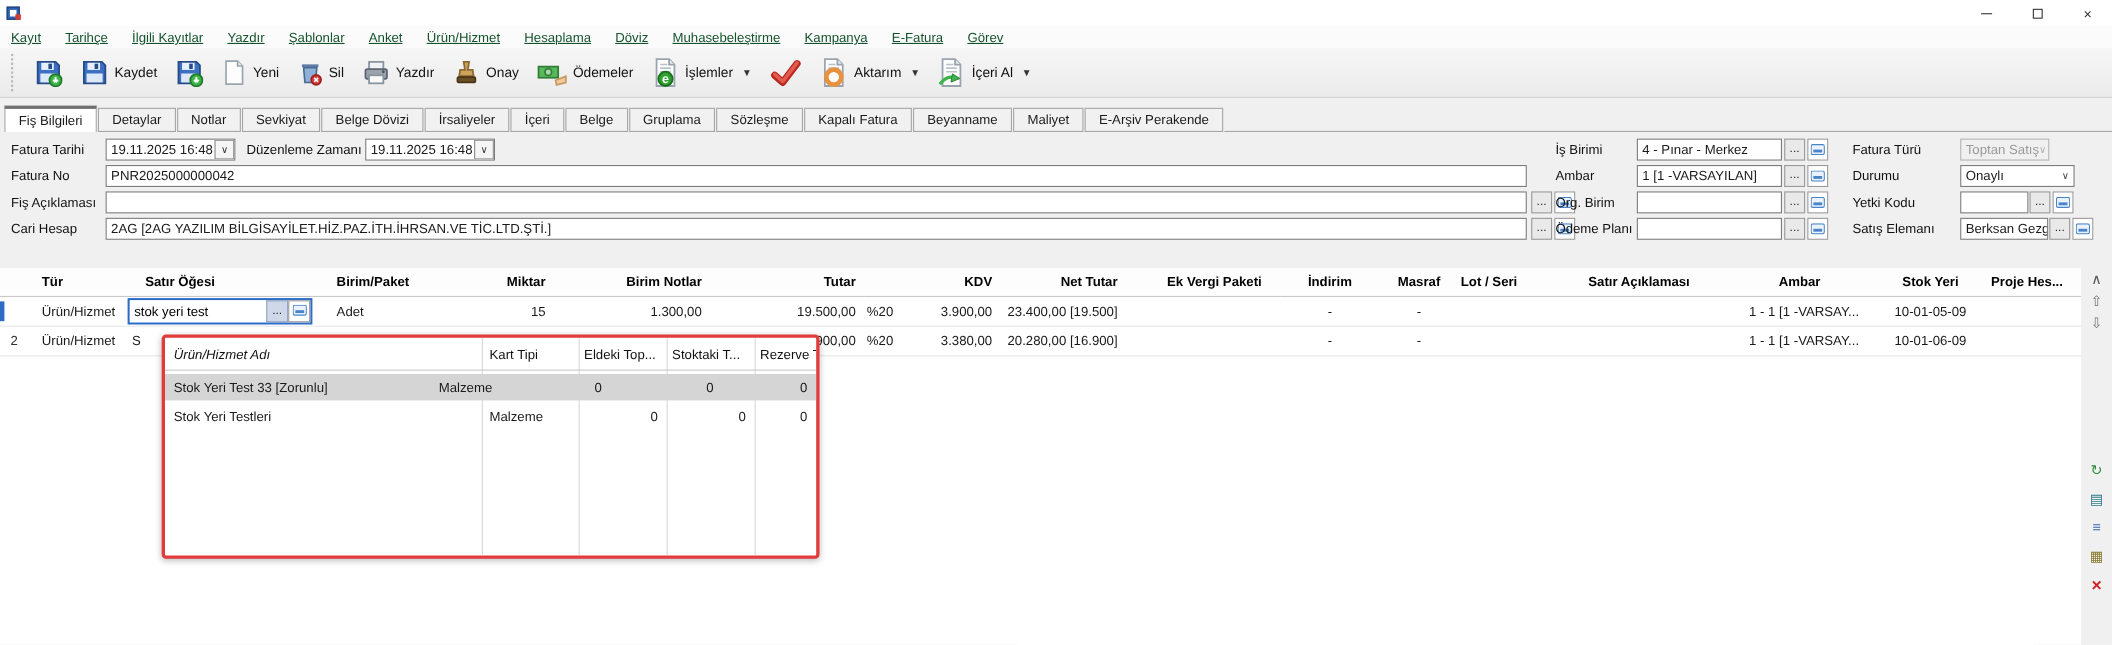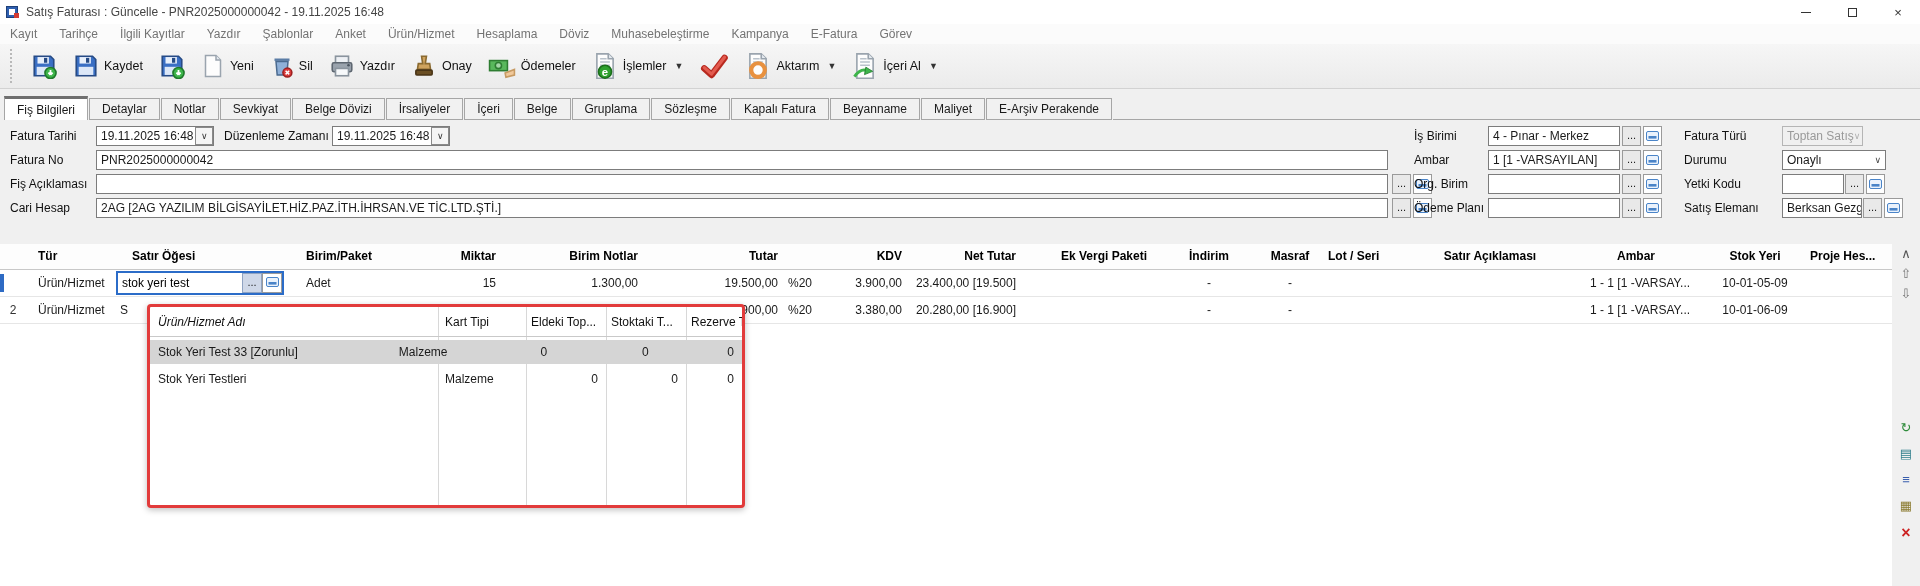--- a/index.html
+++ b/index.html
@@ -12,21 +12,21 @@
   .app-icon .sq1 { position:absolute; left:0; top:1px; width:12px; height:12px; background:#2e5fb0; border:1px solid #1d3f78; }
   .app-icon .sq2 { position:absolute; left:3px; top:4px; width:6px; height:6px; background:#fff; }
   .app-icon .sq3 { position:absolute; left:8px; top:8px; width:5px; height:5px; background:#d23b33; }
   .title-text { color:#444; font-size:12px; }
   .win-controls { position:absolute; right:14px; top:0; height:24px; display:flex; align-items:center; gap:30px; }
   .win-btn { width:16px; height:16px; display:flex; align-items:center; justify-content:center; color:#333; font-size:13px; cursor:default; }
   .min-glyph { width:10px; height:0; border-bottom:1px solid #333; display:inline-block; }
   .max-glyph { width:9px; height:9px; border:1px solid #333; display:inline-block; }
   .menubar { position:absolute; left:0; top:24px; width:1920px; height:20px;
     background:#fbfbfb; display:flex; align-items:center; padding-left:10px; gap:22px; }
-  .menu-item { color:#737373; white-space:nowrap; cursor:default; }
+  .menu-item { color:#14532d; white-space:nowrap; cursor:default;text-decoration:underline; }
   .toolbar { position:absolute; left:0; top:44px; width:1920px; height:45px;
     background:linear-gradient(#f6f6f6,#ebebeb); border-bottom:1px solid #d2d2d2;
     display:flex; align-items:center; padding-left:10px; }
   .tb-grip { width:5px; height:34px; border-left:2px dotted #b9b9b9; margin-right:8px; }
   .tb-btn { display:flex; align-items:center; gap:5px; padding:4px 8px; white-space:nowrap; cursor:default; }
   .tb-btn svg { display:block; }
   .tb-label { font-size:12.5px; color:#111; }
   .tb-caret { font-size:9px; color:#333; margin-left:3px; }
   .tabsbar { position:absolute; left:0; top:96px; width:1920px; height:24px; display:flex; align-items:flex-end; padding-left:4px; }
   .tab { height:22px; padding:0 12px; background:#f1f1f1; border:1px solid #a6a6a6; border-bottom:1px solid #a6a6a6;
@@ -82,21 +82,20 @@
 </style>
 </head>
 <body>
 
 <div class="titlebar">
   <span class="app-icon">
       <span class="sq1"></span>
       <span class="sq2"></span>
       <span class="sq3"></span>
     </span>
-  <span class="title-text">Satış Faturası : Güncelle - PNR2025000000042 - 19.11.2025 16:48</span>
   <div class="win-controls">
     <span class="win-btn">
         <span class="min-glyph"></span>
       </span>
     <span class="win-btn">
         <span class="max-glyph"></span>
       </span>
     <span class="win-btn">×</span>
   </div>
 </div>

